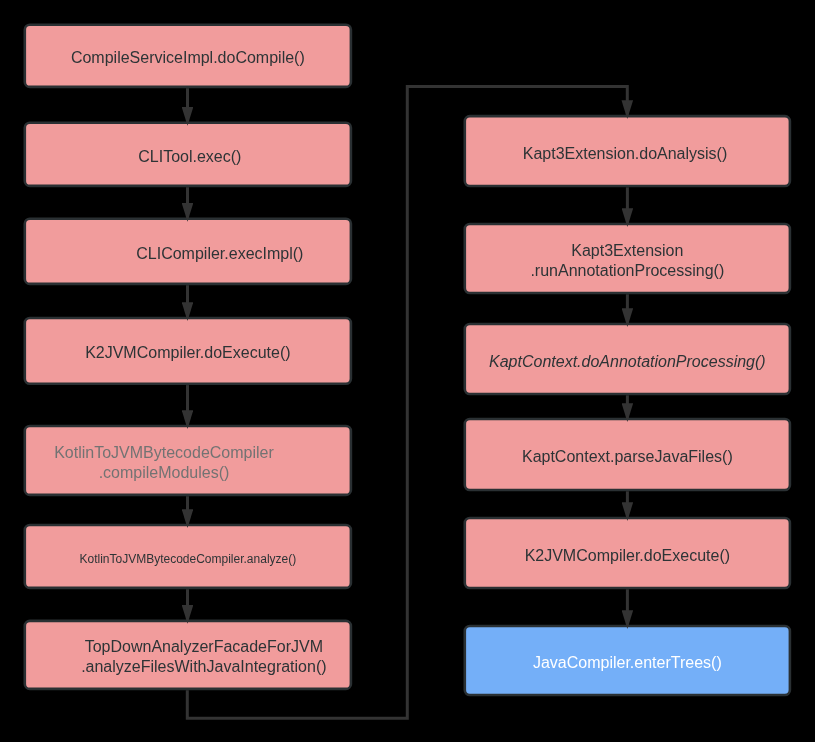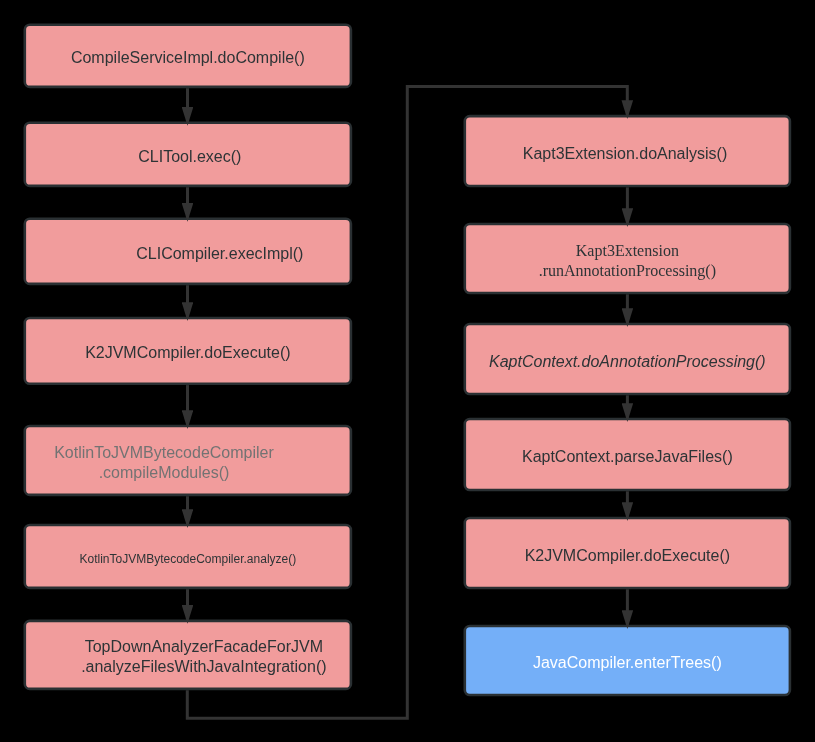--- a/index.html
+++ b/index.html
@@ -36,21 +36,21 @@
     </svg>
   <div id="node-layer">
       <div class="node" style="left: 23.5px; top: 23.5px; width: 328.7px; height: 64.7px; font-size: 16px; line-height: 20.3px; color: rgb(45, 52, 54); padding-left: 32px;"><div class="node-text" style="position: absolute; left: 0px; right: 0px; top: 24.7036px;"><div class="node-label">CompileServiceImpl.doCompile()</div></div></div>
       <div class="node" style="left: 23.5px; top: 121.5px; width: 328.7px; height: 65.7px; font-size: 16px; line-height: 20.3px; color: rgb(45, 52, 54);"><div class="node-text" style="position: absolute; left: 4px; right: 0px; top: 25.9036px;"><div class="node-label">CLITool.exec()</div></div></div>
       <div class="node" style="left: 23.5px; top: 217.5px; width: 328.7px; height: 67.7px; font-size: 16px; line-height: 20.3px; color: rgb(45, 52, 54); margin-left: 32px;"><div class="node-text" style="position: absolute; left: 0px; right: 0px; top: 26.7036px;"><div class="node-label">CLICompiler.execImpl()</div></div></div>
       <div class="node" style="left: 23.5px; top: 316.7px; width: 328.7px; height: 68.4px; font-size: 16px; line-height: 20.3px; color: rgb(45, 52, 54);"><div class="node-text" style="position: absolute; left: 0px; right: 0px; top: 26.4036px;"><div class="node-label">K2JVMCompiler.doExecute()</div></div></div>
       <div class="node" style="left: 23.5px; top: 424.7px; width: 281px; height: 71.5px; font-size: 16px; line-height: 20.3px; color: #737373;"><div class="node-text" style="position: absolute; left: 0px; right: 0px; top: 18.3036px;"><div class="node-label">KotlinToJVMBytecodeCompiler</div><div class="node-label">.compileModules()</div></div></div>
       <div class="node" style="left: 23.5px; top: 523.7px; width: 328.7px; height: 65.5px; font-size: 12px; line-height: 20.3px; color: rgb(45, 52, 54);"><div class="node-text" style="position: absolute; left: 0px; right: 0px; top: 25.4036px;"><div class="node-label">KotlinToJVMBytecodeCompiler.analyze()</div></div></div>
       <div class="node" style="left: 23.5px; top: 619.6px; width: 328.7px; height: 70.6px; font-size: 16px; line-height: 20.3px; color: rgb(45, 52, 54);"><div class="node-text" style="position: absolute; left: 0px; right: 0px; top: 17.3036px; margin-left: 32px;"><div class="node-label">TopDownAnalyzerFacadeForJVM</div><div class="node-label">.analyzeFilesWithJavaIntegration()</div></div></div>
       <div class="node" style="left: 463.5px; top: 114.8px; width: 323px; height: 72.5px; font-size: 16px; line-height: 20.3px; color: rgb(45, 52, 54);"><div class="node-text" style="position: absolute; left: 0px; right: 0px; top: 28.9036px;"><div class="node-label">Kapt3Extension.doAnalysis()</div></div></div>
-      <div class="node" style="left: 463.5px; top: 222.7px; width: 327.7px; height: 71.6px; font-size: 16px; line-height: 20.3px; color: rgb(45, 52, 54); font-family: Liberation Serif, serif;"><div class="node-text" style="position: absolute; left: 0px; right: 0px; top: 18.5036px;"><div class="node-label">Kapt3Extension</div><div class="node-label">.runAnnotationProcessing()</div></div></div>
+      <div class="node" style="left: 463.5px; top: 222.7px; width: 327.7px; height: 71.6px; font-size: 16px; line-height: 20.3px; color: rgb(45, 52, 54);"><div class="node-text" style="position: absolute; left: 0px; right: 0px; top: 18.5036px;"><div class="node-label">Kapt3Extension</div><div class="node-label">.runAnnotationProcessing()</div></div></div>
       <div class="node" style="left: 463.5px; top: 322.7px; width: 327.7px; height: 72.6px; font-size: 16px; line-height: 20.3px; color: rgb(45, 52, 54);"><div class="node-text" style="position: absolute; left: 0px; right: 0px; top: 29.5036px; font-style: italic;"><div class="node-label">KaptContext.doAnnotationProcessing()</div></div></div>
       <div class="node" style="left: 463.5px; top: 417.7px; width: 327.7px; height: 73.6px; font-size: 16px; line-height: 20.3px; color: rgb(45, 52, 54); border-radius: 18px;"><div class="node-text" style="position: absolute; left: 0px; right: 0px; top: 29.4036px;"><div class="node-label">KaptContext.parseJavaFiles()</div></div></div>
       <div class="node" style="left: 463.5px; top: 516.7px; width: 327.7px; height: 72.6px; font-size: 16px; line-height: 20.3px; color: rgb(45, 52, 54);"><div class="node-text" style="position: absolute; left: 0px; right: 0px; top: 29.4036px;"><div class="node-label">K2JVMCompiler.doExecute()</div></div></div>
       <div class="node" style="left: 463.5px; top: 624.7px; width: 327.7px; height: 71.6px; font-size: 16px; line-height: 20.3px; color: rgb(255, 255, 255);"><div class="node-text" style="position: absolute; left: 0px; right: 0px; top: 28.5036px;"><div class="node-label">JavaCompiler.enterTrees()</div></div></div>
     </div>
   <svg id="edge-layer" viewBox="0 0 815 742" width="815" height="742">
       <defs>
         <marker id="arrowhead" viewBox="0 0 18.7 11.6" refX="14.5" refY="5.8" markerWidth="18.7" markerHeight="11.6" markerUnits="userSpaceOnUse" orient="auto">
           <path d="M0,0 L18.7,5.8 L0,11.6 z" fill="#333333"></path>
         </marker>

